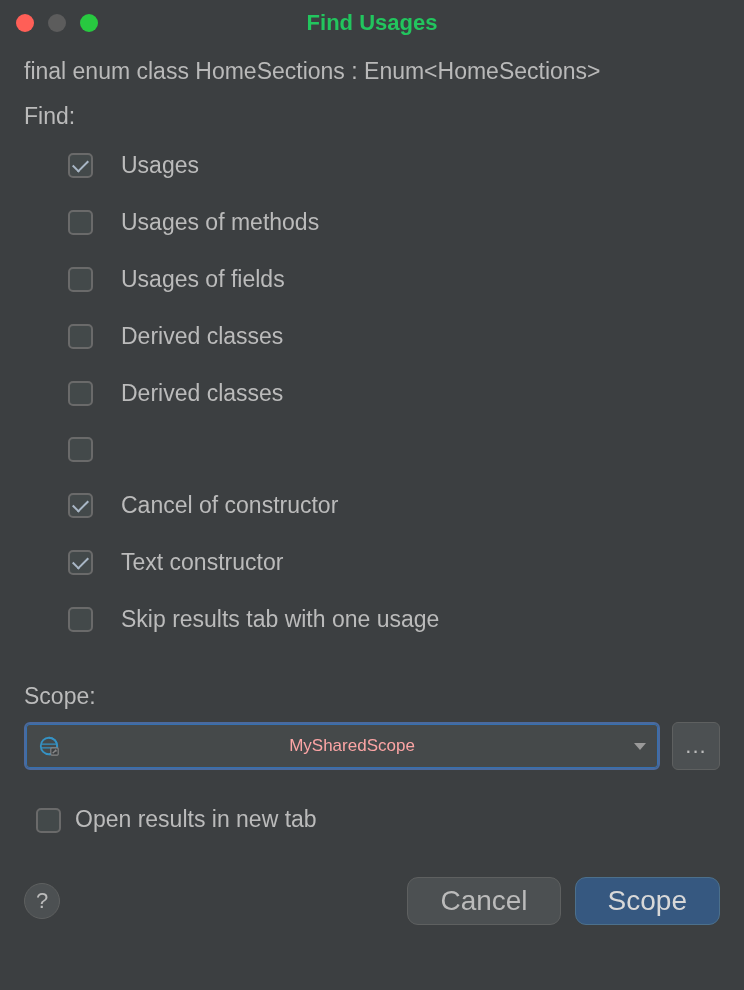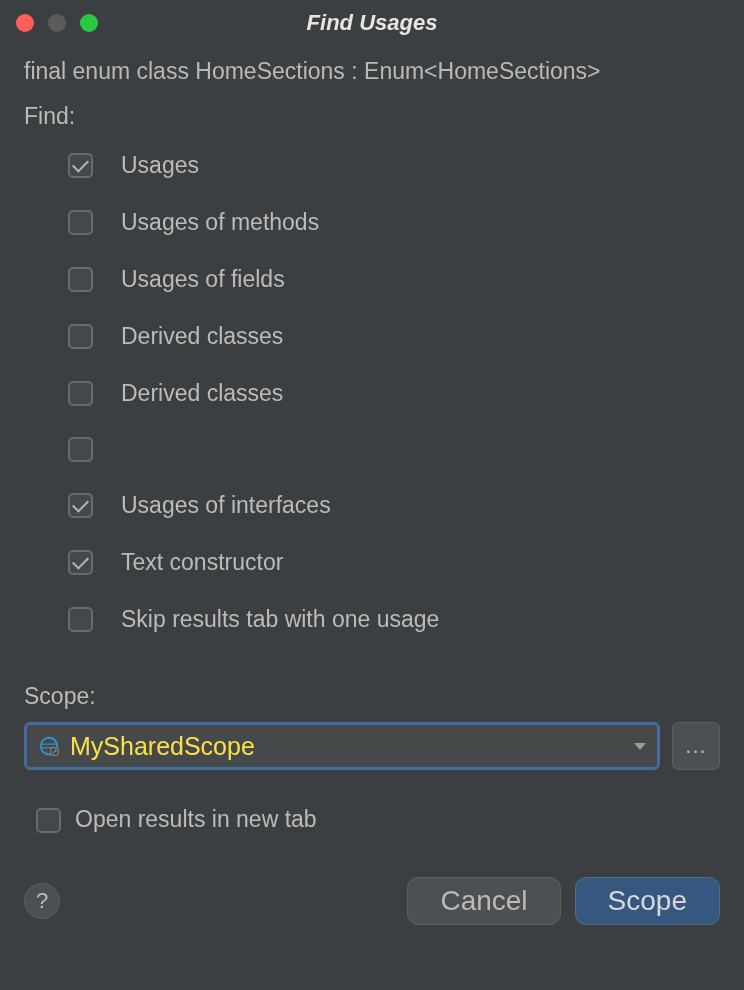--- a/index.html
+++ b/index.html
@@ -36,23 +36,22 @@
     .tl-close { background: #ff5f57; }
     .tl-min { background: #5c5c5c; }
     .tl-max { background: #28c940; }
     .title {
       position: absolute;
       left: 0;
       right: 0;
       text-align: center;
       font-size: 22px;
       font-weight: 600;
-      color: #e5e5e5;
+      color: #22c55e;
       pointer-events: none;
-      font-style: italic;
     }
     .content {
       padding: 12px 24px 0 24px;
     }
     .signature {
       font-size: 23px;
       color: #b9b9b9;
       margin-bottom: 18px;
     }
     .find-label {
@@ -121,23 +120,24 @@
       position: relative;
       box-shadow: 0 0 0 1px #3570b0 inset;
     }
     .scope-icon {
       width: 22px;
       height: 22px;
       margin-right: 10px;
       flex-shrink: 0;
     }
     .scope-value {
-      font-size: 25px;
-      color: #fde047;
+      font-size: 17px;
+      color: #fca5a5;
       flex: 1;
+      text-align: center;
     }
     .select-chevron {
       width: 0;
       height: 0;
       border-left: 6px solid transparent;
       border-right: 6px solid transparent;
       border-top: 7px solid #9a9a9a;
     }
     .scope-more {
       width: 48px;
@@ -241,21 +241,21 @@
     </div>
     <div class="checkbox-row">
       <div class="checkbox"></div>
       <div class="checkbox-label">Derived classes</div>
     </div>
     <div class="checkbox-row">
       <div class="checkbox"></div>
     </div>
     <div class="checkbox-row">
       <div class="checkbox checked"></div>
-      <div class="checkbox-label">Usages of interfaces</div>
+      <div class="checkbox-label">Cancel of constructor</div>
     </div>
     <div class="checkbox-row">
       <div class="checkbox checked"></div>
       <div class="checkbox-label">Text constructor</div>
     </div>
     <div class="checkbox-row">
       <div class="checkbox"></div>
       <div class="checkbox-label">Skip results tab with one usage</div>
     </div>
   </div>

